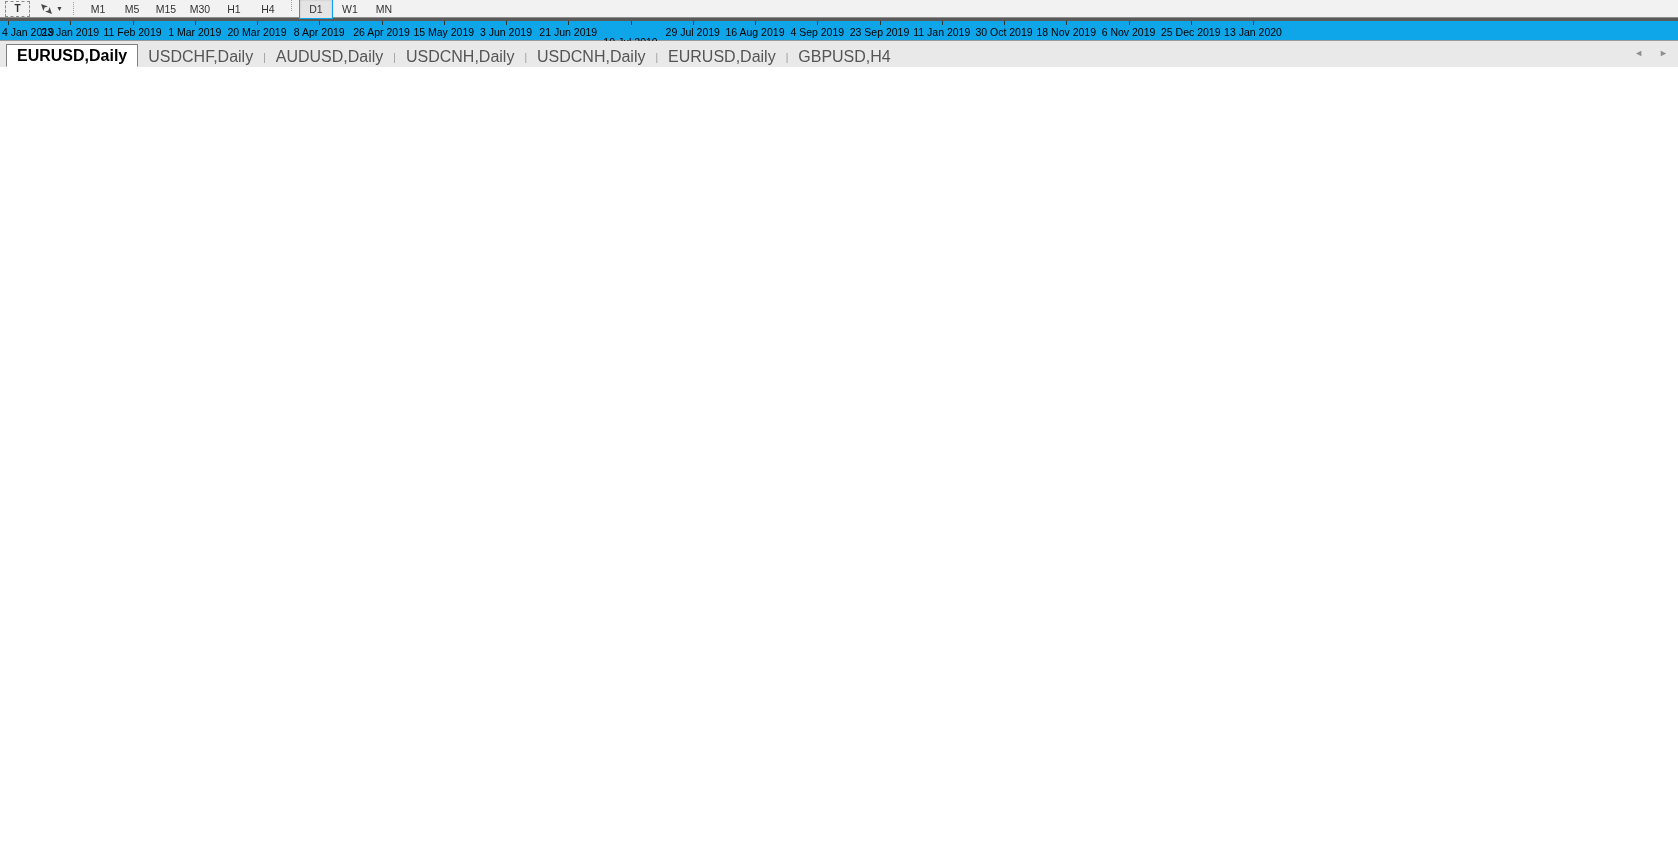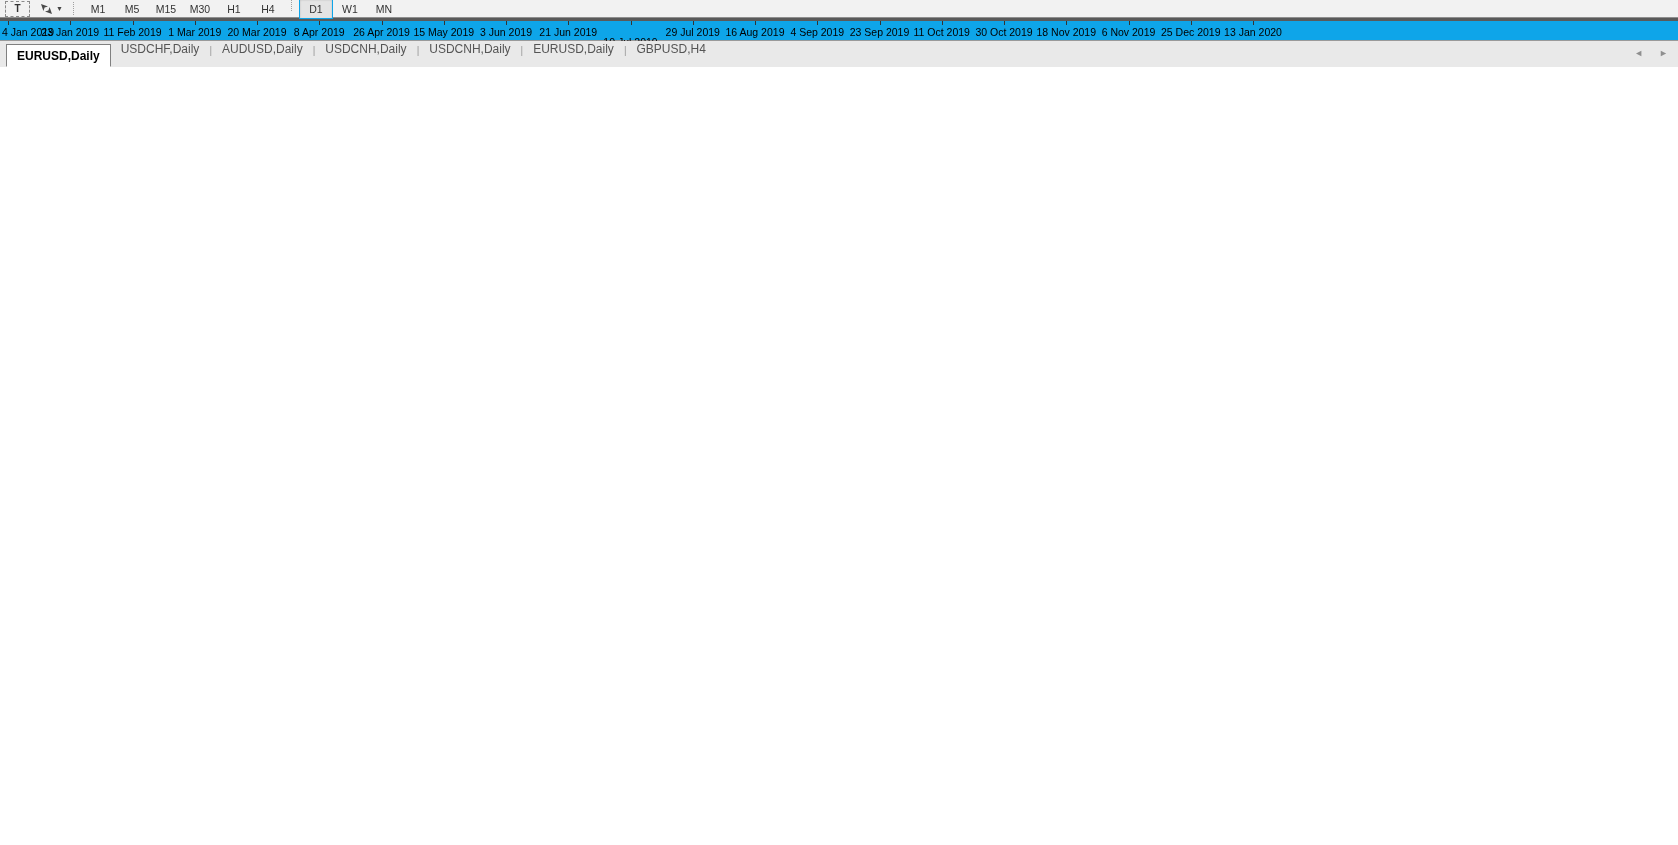--- a/index.html
+++ b/index.html
@@ -13,21 +13,21 @@
   .tf-btn.active{background:#e4e4e4;border:1px solid #0ea5e9;box-shadow:inset 0 1px 2px rgba(0,0,0,.2)}
   .row{display:flex}
   .plot{position:relative;width:1610px;background:#fff;overflow:hidden}
   .axis{position:relative;width:68px;border-left:1px solid #5a5a5a;background:#fff;box-sizing:border-box;overflow:hidden}
   .panel{border-bottom:1px solid #5a5a5a;box-sizing:border-box}
   svg{position:absolute;left:0;top:0}
   #date-axis{position:relative;height:20px;background:#0ea5e9;border-bottom:1px solid #9a9a9a;box-sizing:border-box}
   .date-label{position:absolute;top:5px;font-size:10.5px;color:#000;transform:translateX(-50%);white-space:nowrap}
   .date-tick{position:absolute;top:0;width:1px;height:4px;background:#333}
   #tabbar{height:26px;background:#e9e9e9;display:flex;align-items:flex-end;position:relative;padding-left:6px;box-sizing:border-box}
-  .tab{font-size:12px;color:#555;padding:8px 10px;height:21px;display:flex;align-items:center;white-space:nowrap}
+  .tab{font-size:16px;color:#555;padding:0 10px;height:21px;display:flex;align-items:center;white-space:nowrap}
   .tab.active{background:#fff;border:1px solid #808080;border-bottom:1px solid #fff;color:#000;font-weight:bold;height:23px;box-sizing:border-box}
   .tabsep{color:#9a9a9a;font-size:10px;align-self:center;margin-top:3px}
   #tab-arrows{position:absolute;right:10px;top:7px;display:flex;gap:16px;color:#8f8f8f;font-size:9px}
   #tab-arrows span{cursor:default}
 </style>
 </head>
 <body>
 
 <div id="toolbar">
   <div id="text-tool" class="ibtn">
@@ -104,21 +104,21 @@
     <div class="date-label" style="left: 630.505px; margin-top: 10px;">10 Jul 2019</div>
     <div class="date-tick" style="left: 692.755px;"></div>
     <div class="date-label" style="left: 692.755px;">29 Jul 2019</div>
     <div class="date-tick" style="left: 755.006px;"></div>
     <div class="date-label" style="left: 755.006px;">16 Aug 2019</div>
     <div class="date-tick" style="left: 817.256px;"></div>
     <div class="date-label" style="left: 817.256px;">4 Sep 2019</div>
     <div class="date-tick" style="left: 879.507px;"></div>
     <div class="date-label" style="left: 879.507px;">23 Sep 2019</div>
     <div class="date-tick" style="left: 941.758px;"></div>
-    <div class="date-label" style="left: 941.758px;">11 Oct 2019</div>
+    <div class="date-label" style="left: 941.758px;">11 Jan 2019</div>
     <div class="date-tick" style="left: 1004.01px;"></div>
     <div class="date-label" style="left: 1004.01px;">30 Oct 2019</div>
     <div class="date-tick" style="left: 1066.26px;"></div>
     <div class="date-label" style="left: 1066.26px;">18 Nov 2019</div>
     <div class="date-tick" style="left: 1128.51px;"></div>
     <div class="date-label" style="left: 1128.51px;">6 Nov 2019</div>
     <div class="date-tick" style="left: 1190.76px;"></div>
     <div class="date-label" style="left: 1190.76px;">25 Dec 2019</div>
     <div class="date-tick" style="left: 1253.01px;"></div>
     <div class="date-label" style="left: 1253.01px;">13 Jan 2020</div>

